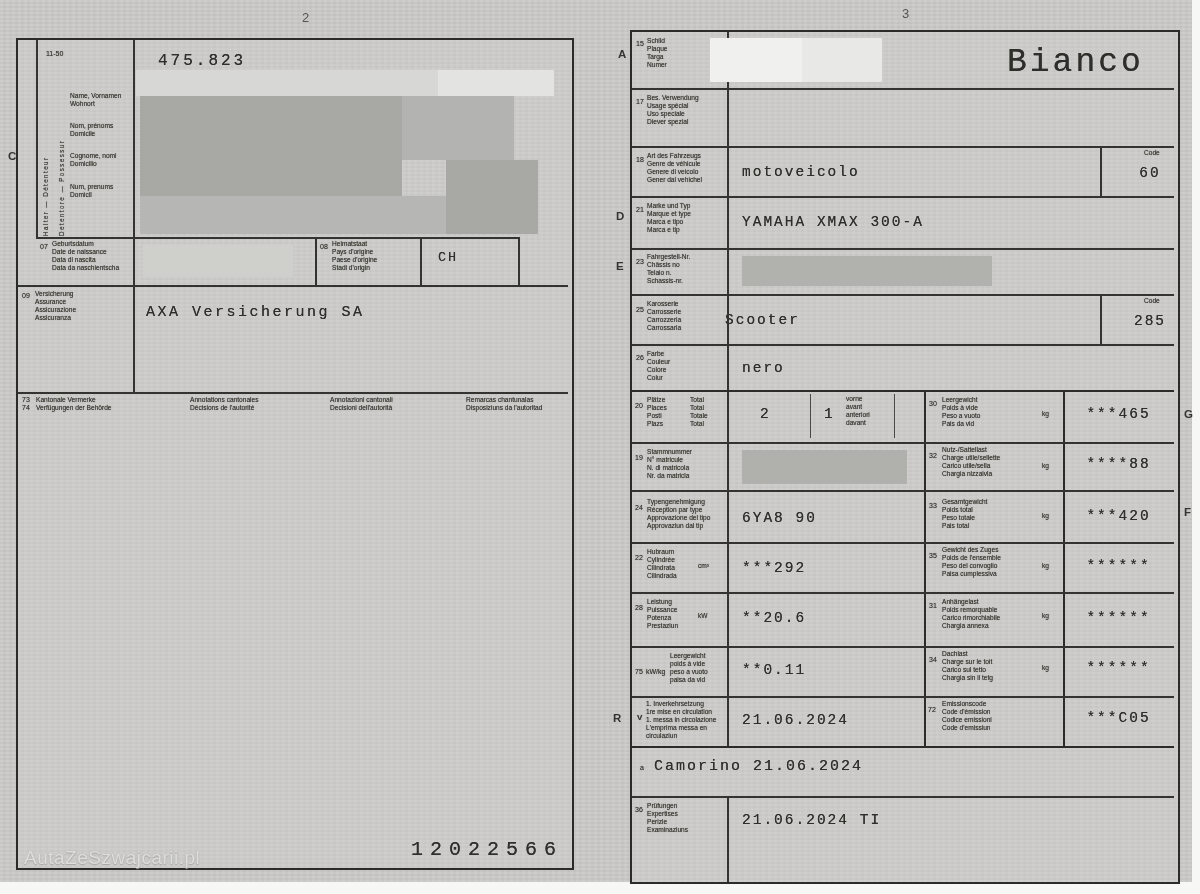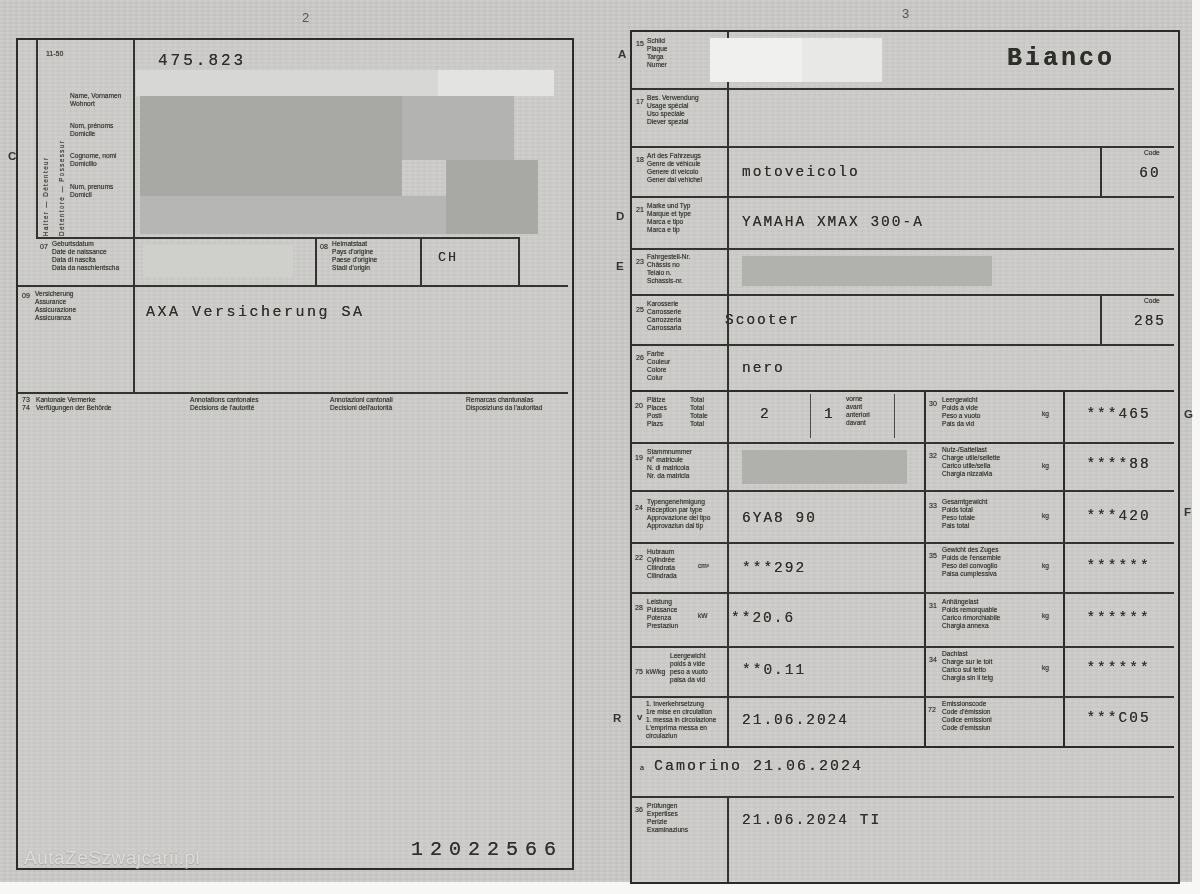--- a/index.html
+++ b/index.html
@@ -22,21 +22,21 @@
   .val{position:absolute;font-family:"Liberation Mono","DejaVu Sans Mono",monospace;
        font-size:14.5px;letter-spacing:2px;color:#2e2e2a;white-space:pre;text-shadow:0 0 .6px #4a4a44;}
   .vctr{text-align:center;}
   .red{position:absolute;}
   .mletter{position:absolute;font-size:11.5px;font-weight:bold;color:#33332f;}
   .pgnum{position:absolute;font-size:13px;color:#55554f;}
   .rot{position:absolute;writing-mode:vertical-rl;transform:rotate(180deg);font-size:6.3px;
        letter-spacing:1.4px;color:#3c3c36;white-space:nowrap;text-shadow:0 0 .7px #55554f;}
   #watermark{position:absolute;left:24px;top:847px;font-size:19px;color:#dedddb;
        text-shadow:0 1px 1px #a6a6a2,0 0 2px #b6b6b2;letter-spacing:.5px;}
-  #bianco{font-size:25px;font-weight:bold;letter-spacing:3px;}
+  #bianco{font-size:33px;font-weight:normal;letter-spacing:3px;}
   #pid{font-size:16px;letter-spacing:3px;}
   #serial{font-size:20px;font-weight:normal;letter-spacing:7px;text-align:right;width:185px;}
 </style>
 </head>
 <body>
 
 <div id="paper"></div>
 
 <div class="pgnum" style="left:302px;top:10px">2</div>
 <div class="pgnum" style="left:902px;top:6px">3</div>
@@ -257,21 +257,21 @@
 Paisa cumplessiva</div>
   <div class="unit" style="left:410px;top:530px">kg</div>
   <div class="val vctr" style="left:431px;top:526px;width:111px">******</div>
 
   <div class="num" style="left:3px;top:572px">28</div>
   <div class="lbl" style="left:15px;top:566px;width:58px">Leistung
 Puissance
 Potenza
 Prestaziun</div>
   <div class="unit" style="left:66px;top:580px">kW</div>
-  <div class="val" style="left:99px;top:578px">**20.6</div>
+  <div class="val" style="left:110px;top:578px">**20.6</div>
   <div class="num" style="left:297px;top:570px">31</div>
   <div class="lbl" style="left:310px;top:566px;width:92px">Anhängelast
 Poids remorquable
 Carico rimorchiabile
 Chargia annexa</div>
   <div class="unit" style="left:410px;top:580px">kg</div>
   <div class="val vctr" style="left:431px;top:578px;width:111px">******</div>
 
   <div class="num" style="left:3px;top:636px">75</div>
   <div class="num" style="left:14px;top:636px">kW/kg</div>

